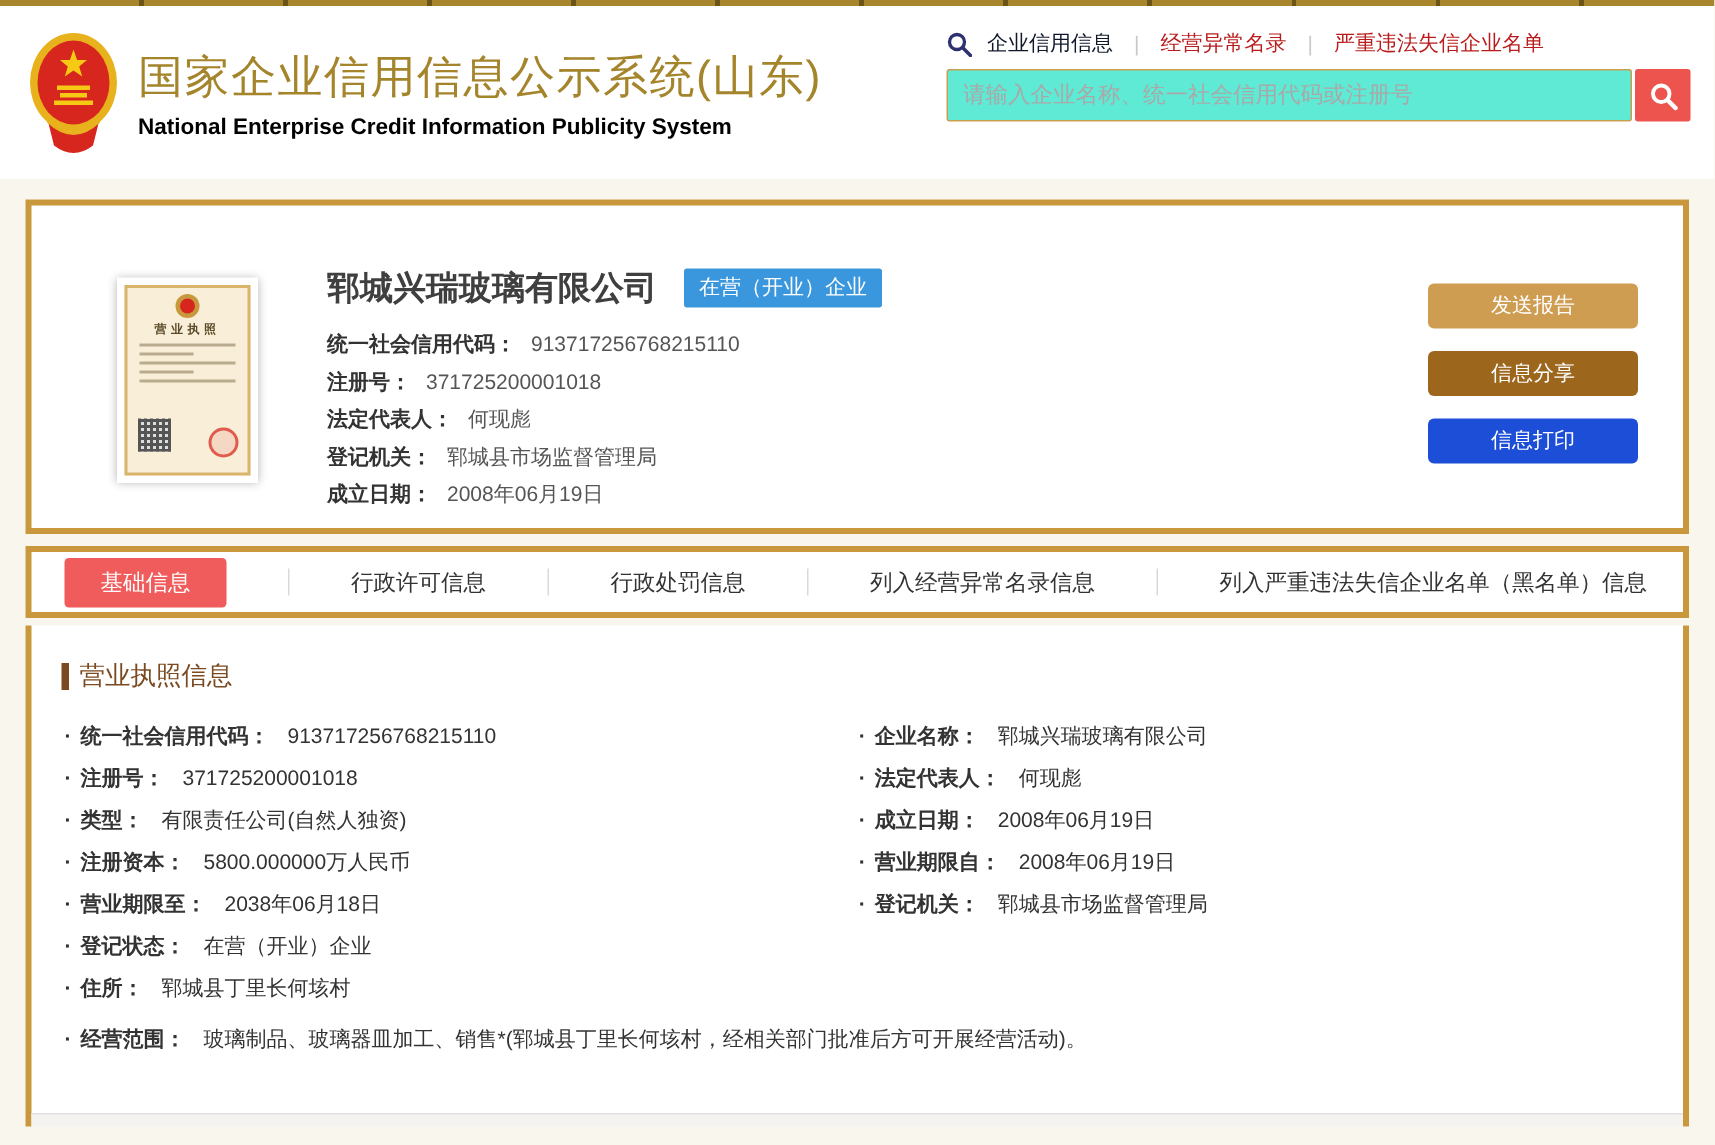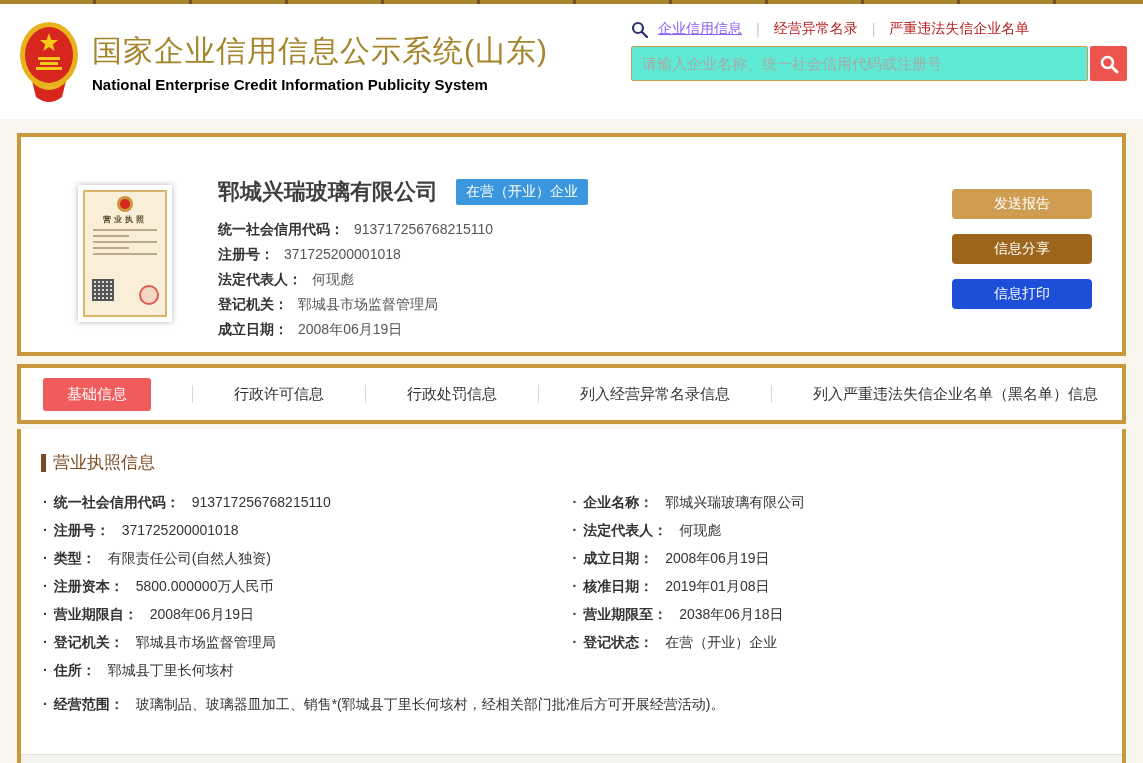--- a/index.html
+++ b/index.html
@@ -15,21 +15,21 @@
     justify-content:space-between; padding:0 16px 0 18px; }
   .brand { display:flex; align-items:center; }
   .brand-text { margin-left:12px; }
   .site-title { color:#a5852c; font-size:30px; font-weight:normal; letter-spacing:1px; }
   .site-subtitle { color:#000000; font-size:15px; margin-top:4px;font-weight:bold; }
 
   .header-right { width:496px; padding-top:16px; }
   .nav-row { display:flex; align-items:center; font-size:14px; white-space:nowrap; }
   .nav-row .mag { margin-right:8px; flex:0 0 auto; }
   .nav-link { color:#b91c1c; text-decoration:none; padding:0 2px; cursor:pointer; }
-  .nav-link.active { color:#8b5cf6; text-decoration:underline; }
+  .nav-link.active { color:#0f172a; }
   .nav-sep { color:#c9c9c9; margin:0 12px; }
   .search-row { display:flex; margin-top:8px; }
   .search-input { flex:1; height:35px; border:1px solid #c9a050; border-radius:2px;
     padding:0 10px; font-size:15px; color:#444; outline:none; background:#5eead4; }
   .search-input::placeholder { color:#a9a9a9; }
   .search-btn { width:37px; height:35px; margin-left:2px; border:none; border-radius:2px;
     background:#ee544e; display:flex; align-items:center; justify-content:center; cursor:pointer; }
 
   
   .main { padding:14px 17px 0; }
@@ -66,21 +66,21 @@
 
   .actions { flex:0 0 140px; margin-left:20px; margin-top:12px;
     display:flex; flex-direction:column; gap:15px; }
   .act-btn { height:30px; border:none; border-radius:4px; color:#fff;
     font-size:14px; cursor:pointer; }
   .act-btn.send  { background:#cf9d52;font-family:Liberation Mono, monospace; }
   .act-btn.share { background:#9c671d; }
   .act-btn.print { background:#1d4ed8; }
 
   
-  .tab-card { margin-top:8px; height:60px; display:flex; align-items:center;
+  .tab-card { margin-top:8px; height:48px; display:flex; align-items:center;
     padding:0 24px 0 22px; justify-content:space-between; }
   .tab { font-size:15px; color:#333; cursor:pointer; white-space:nowrap; }
   .tab.active { background:#f05b5b; color:#fff; padding:7px 24px; border-radius:3px; }
   .tab-divider { width:1px; height:18px; background:#d9d9d9; }
 
   
   .content-card { margin-top:5px; height:334px; background:#fff;
     border-left:4px solid #c9973c; border-right:4px solid #c9973c;
     padding:18px 20px 0; position:relative; }
   .section-title { display:flex; align-items:center; color:#7b4a21;
@@ -212,21 +212,20 @@
     </div>
 
     <div class="detail-grid">
       <div class="field"><span class="lbl">统一社会信用代码：</span><span class="val">913717256768215110</span></div>
       <div class="field"><span class="lbl">企业名称：</span><span class="val">郓城兴瑞玻璃有限公司</span></div>
       <div class="field"><span class="lbl">注册号：</span><span class="val">371725200001018</span></div>
       <div class="field"><span class="lbl">法定代表人：</span><span class="val">何现彪</span></div>
       <div class="field"><span class="lbl">类型：</span><span class="val">有限责任公司(自然人独资)</span></div>
       <div class="field"><span class="lbl">成立日期：</span><span class="val">2008年06月19日</span></div>
       <div class="field"><span class="lbl">注册资本：</span><span class="val">5800.000000万人民币</span></div>
-      <div class="field"><span class="lbl">核准日期：</span><span class="val">2019年01月08日</span></div>
       <div class="field"><span class="lbl">营业期限自：</span><span class="val">2008年06月19日</span></div>
       <div class="field"><span class="lbl">营业期限至：</span><span class="val">2038年06月18日</span></div>
       <div class="field"><span class="lbl">登记机关：</span><span class="val">郓城县市场监督管理局</span></div>
       <div class="field"><span class="lbl">登记状态：</span><span class="val">在营（开业）企业</span></div>
       <div class="field wide"><span class="lbl">住所：</span><span class="val">郓城县丁里长何垓村</span></div>
       <div class="field wide last"><span class="lbl">经营范围：</span><span class="val">玻璃制品、玻璃器皿加工、销售*(郓城县丁里长何垓村，经相关部门批准后方可开展经营活动)。</span></div>
     </div>
 
     <div class="bottom-strip"></div>
   </div>

